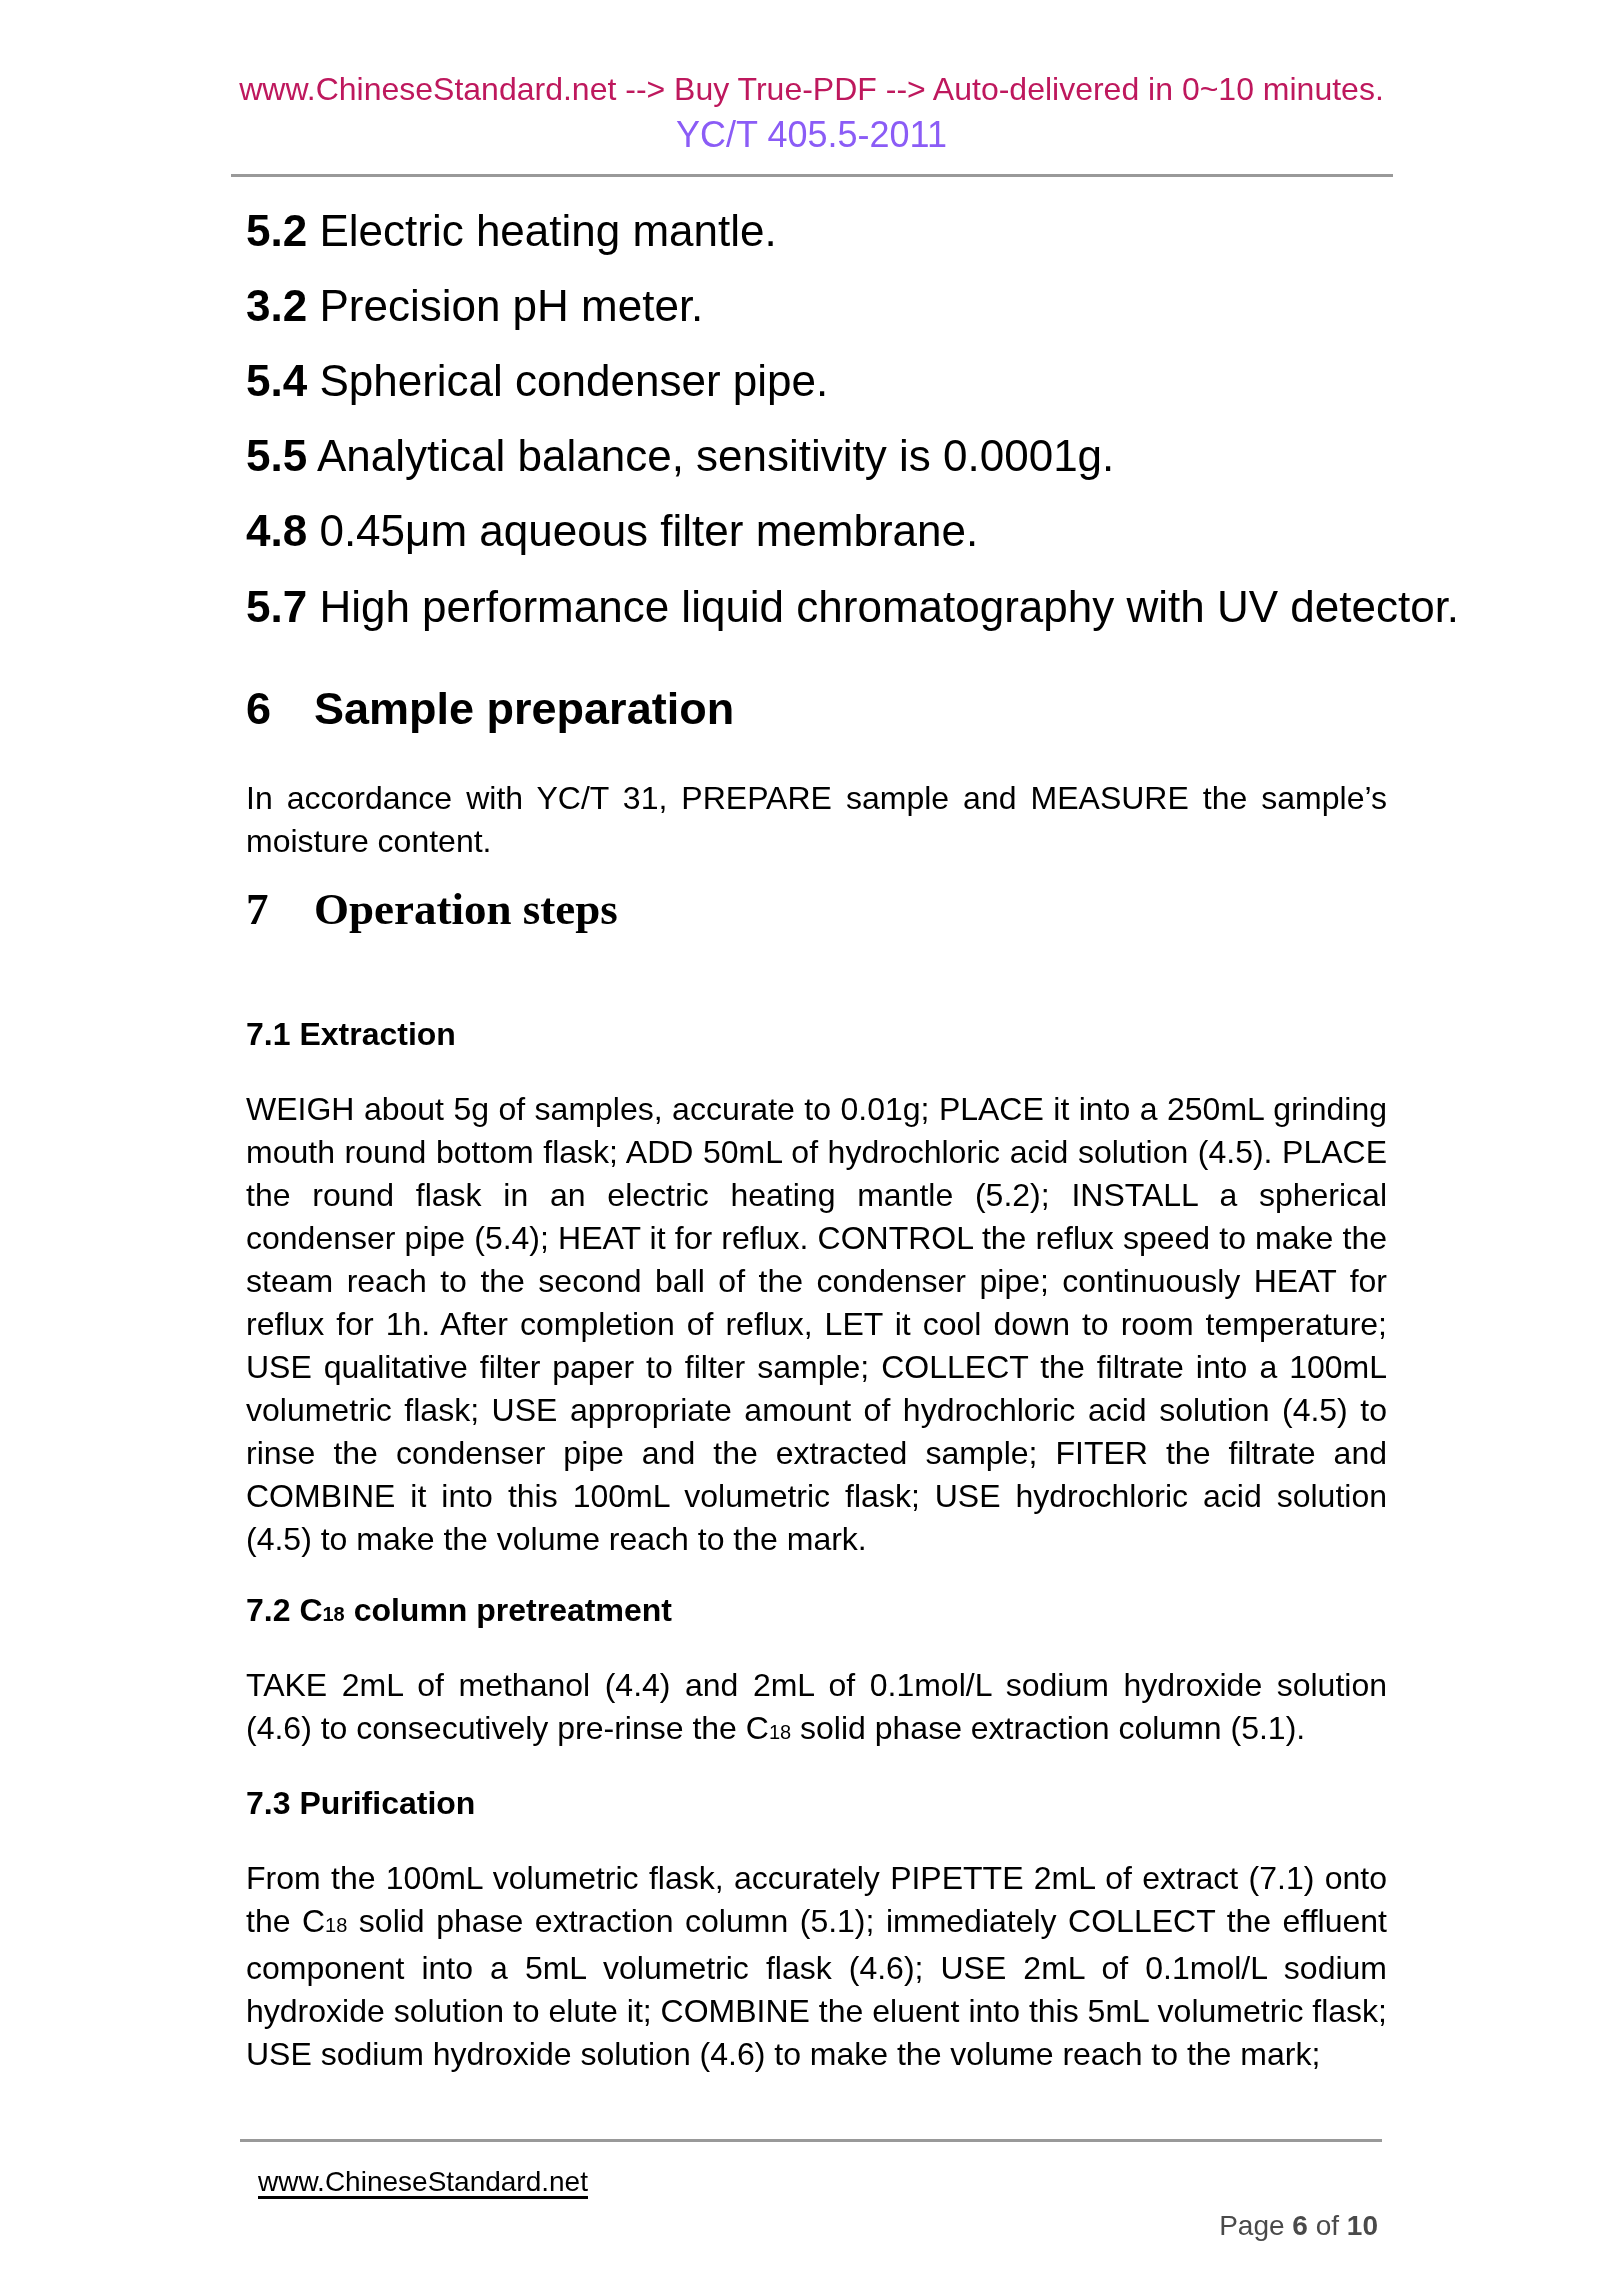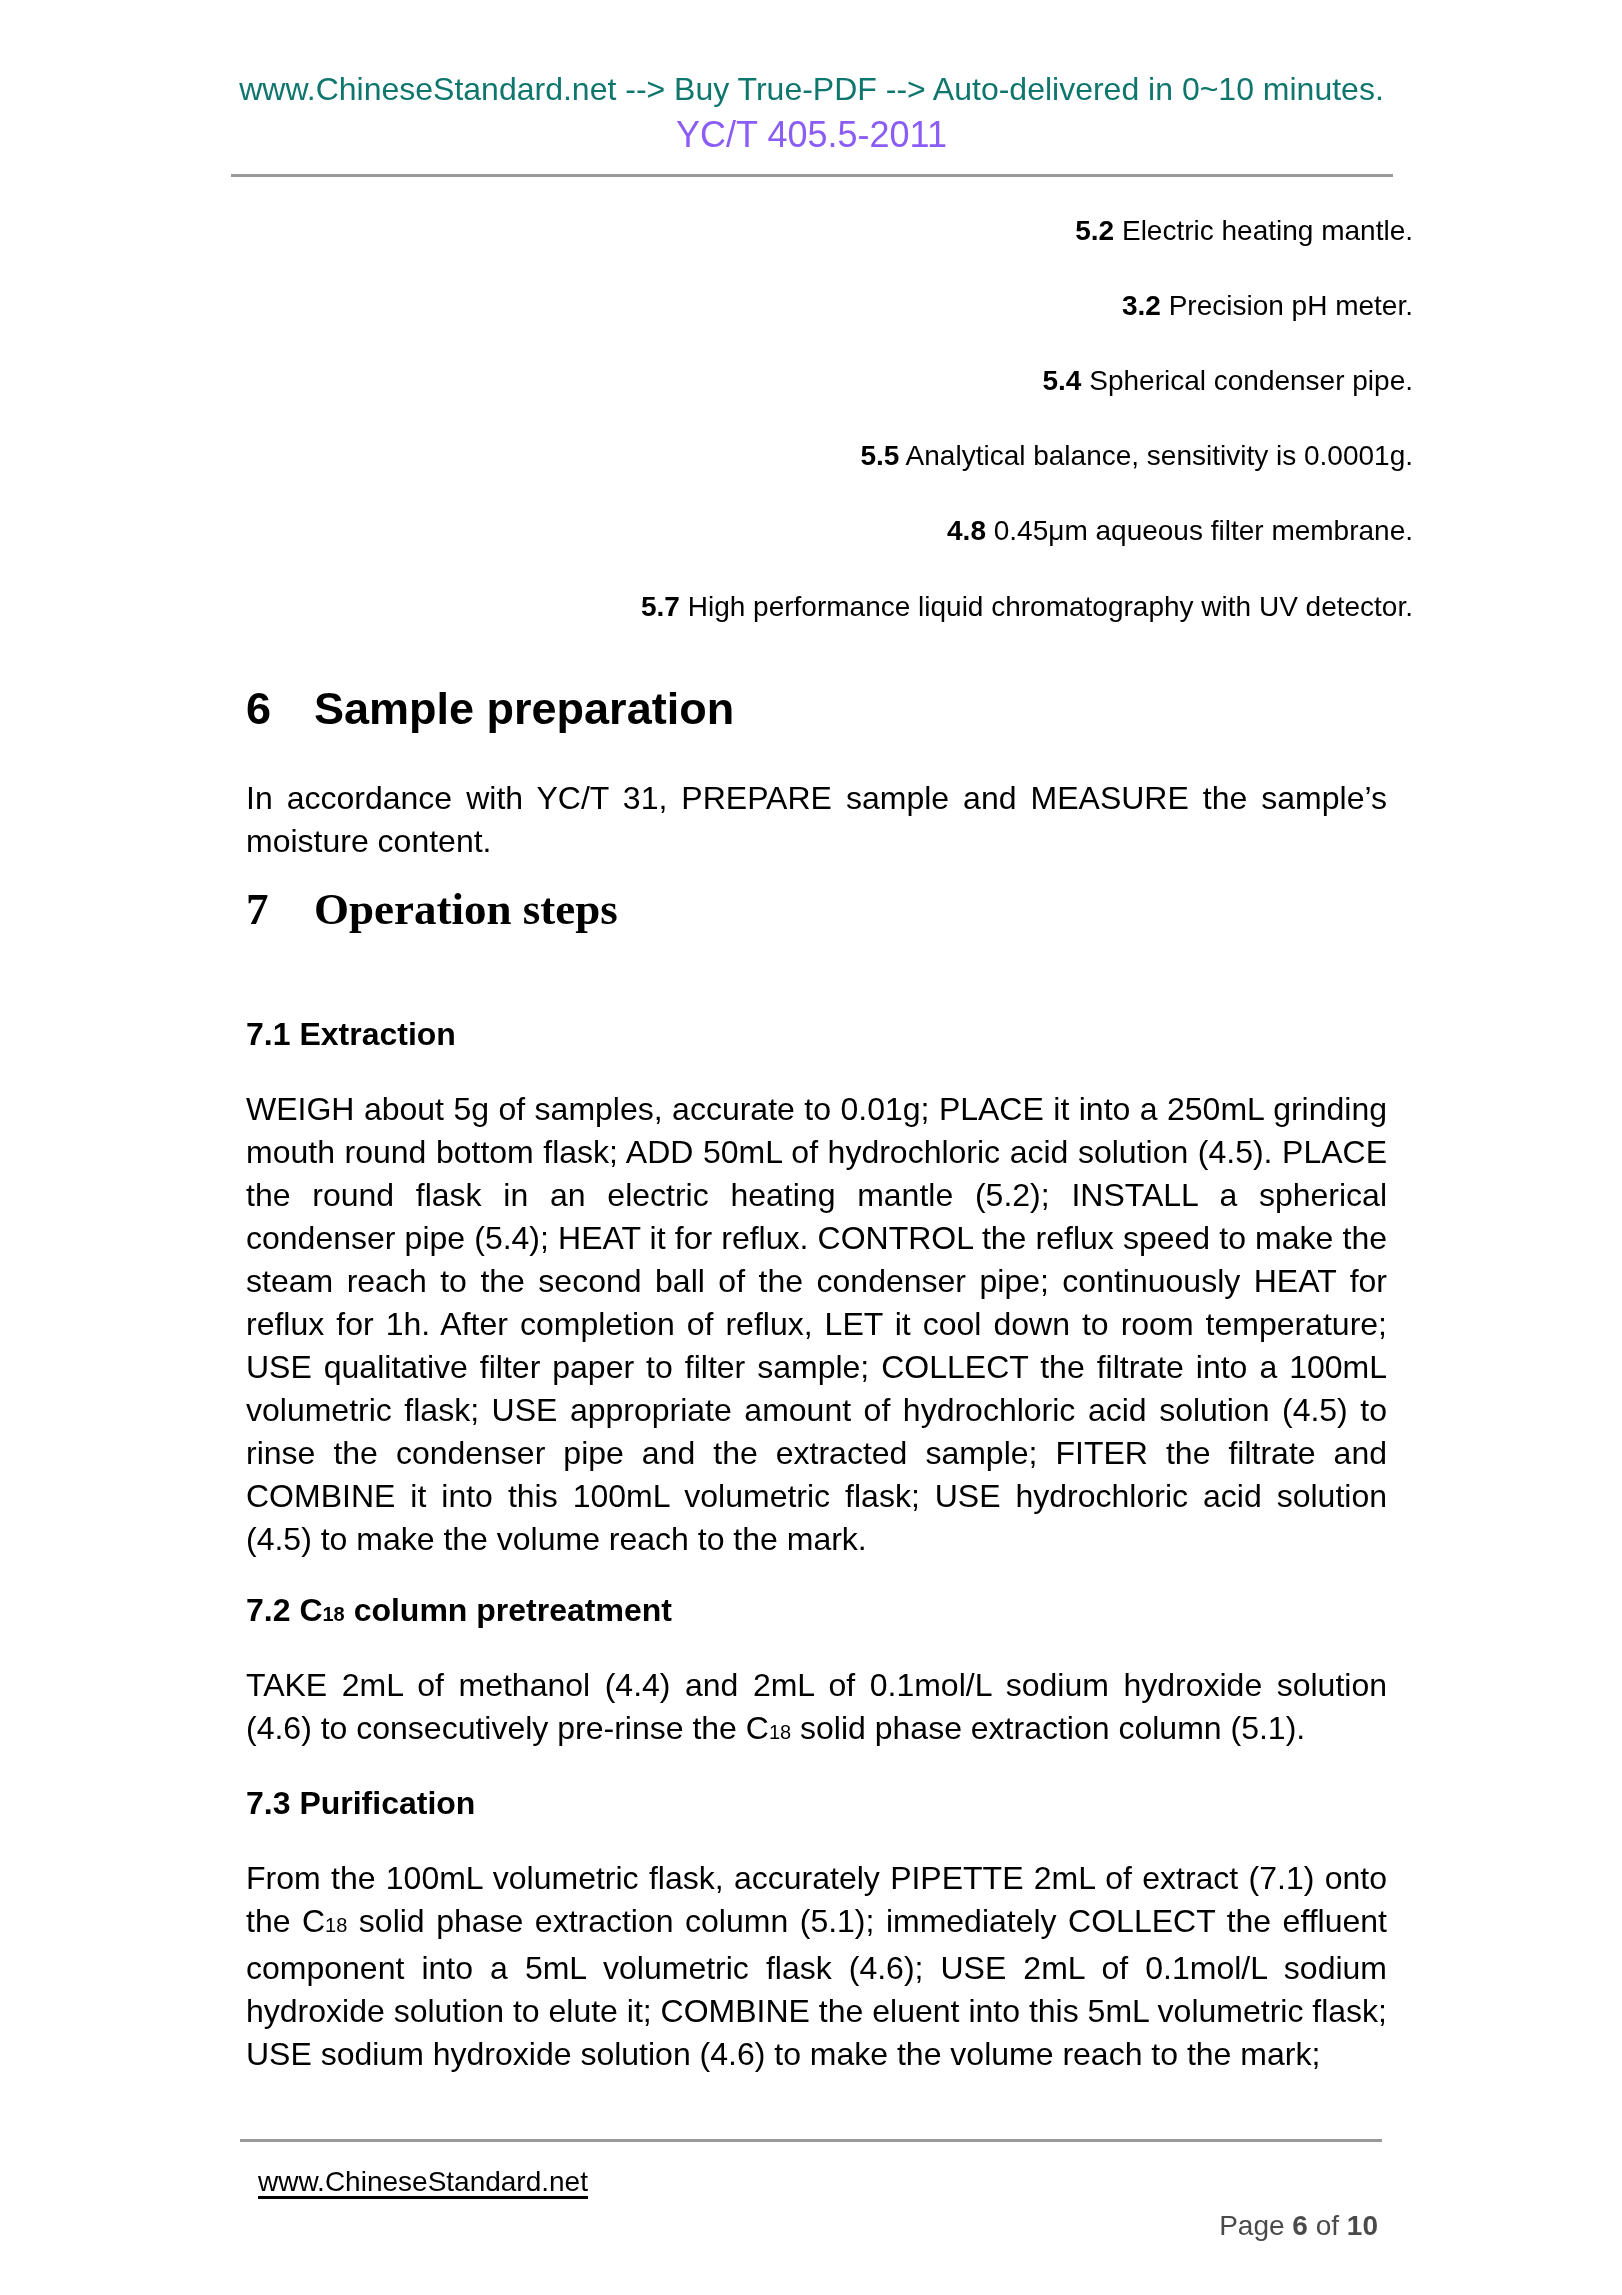--- a/index.html
+++ b/index.html
@@ -3,33 +3,33 @@
 <meta charset="utf-8">
 <style>
   html, body { margin: 0; padding: 0; background: #ffffff; }
   body {
     width: 1623px; height: 2295px; position: relative; overflow: hidden;
     font-family: "Liberation Sans", sans-serif; color: #000;
   }
   .abs { position: absolute; }
   .hdr-title {
     left: 0; width: 1623px; text-align: center; top: 68px;
-    font-size: 32px; line-height: 42px; color: #0f766e; white-space: nowrap;
+    font-size: 32px; line-height: 42px; color: #be185d; white-space: nowrap;
     transform: scaleX(1.0);
   }
   .hdr-docid {
     left: 0; width: 1623px; text-align: center; top: 116px;
     font-size: 36px; line-height: 37px; color: #8b5cf6;
   }
   .rule { height: 2.5px; background: #999999; }
   .rule-top { left: 231px; width: 1162px; top: 174px; }
   .rule-bottom { left: 240px; width: 1142px; top: 2139px; }
 
   .item {
-    left: 246px; width: 1167px; font-size: 28px; line-height: 43px; white-space: nowrap; text-align: right;
+    left: 246px; width: 1167px; font-size: 44px; line-height: 43px; white-space: nowrap;
   }
   .item b { font-weight: bold; }
 
   .h1 {
     left: 246px; width: 1167px; font-size: 45px; line-height: 50px; font-weight: bold; white-space: nowrap;
   }
   .h1 .num { display: inline-block; width: 68px; }
 
   .h2 {
     left: 246px; width: 1167px; font-size: 32px; line-height: 43px; font-weight: bold; white-space: nowrap;

